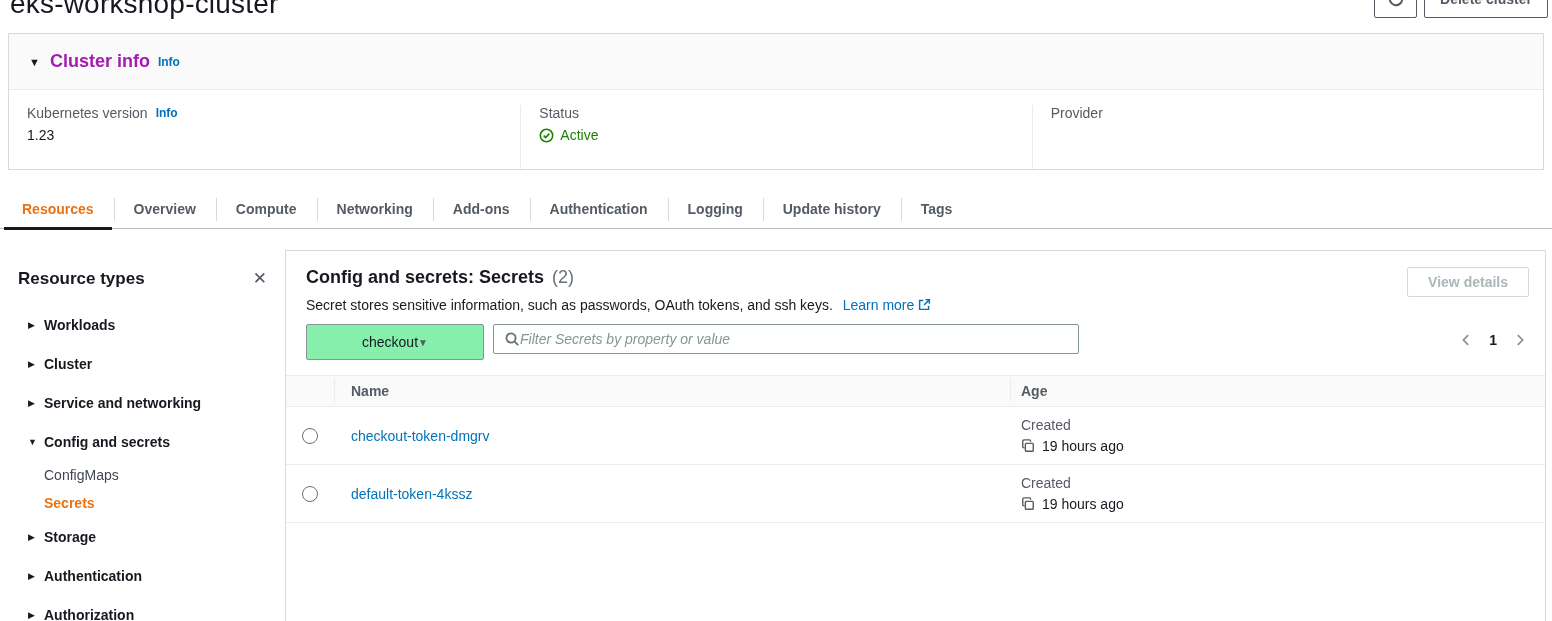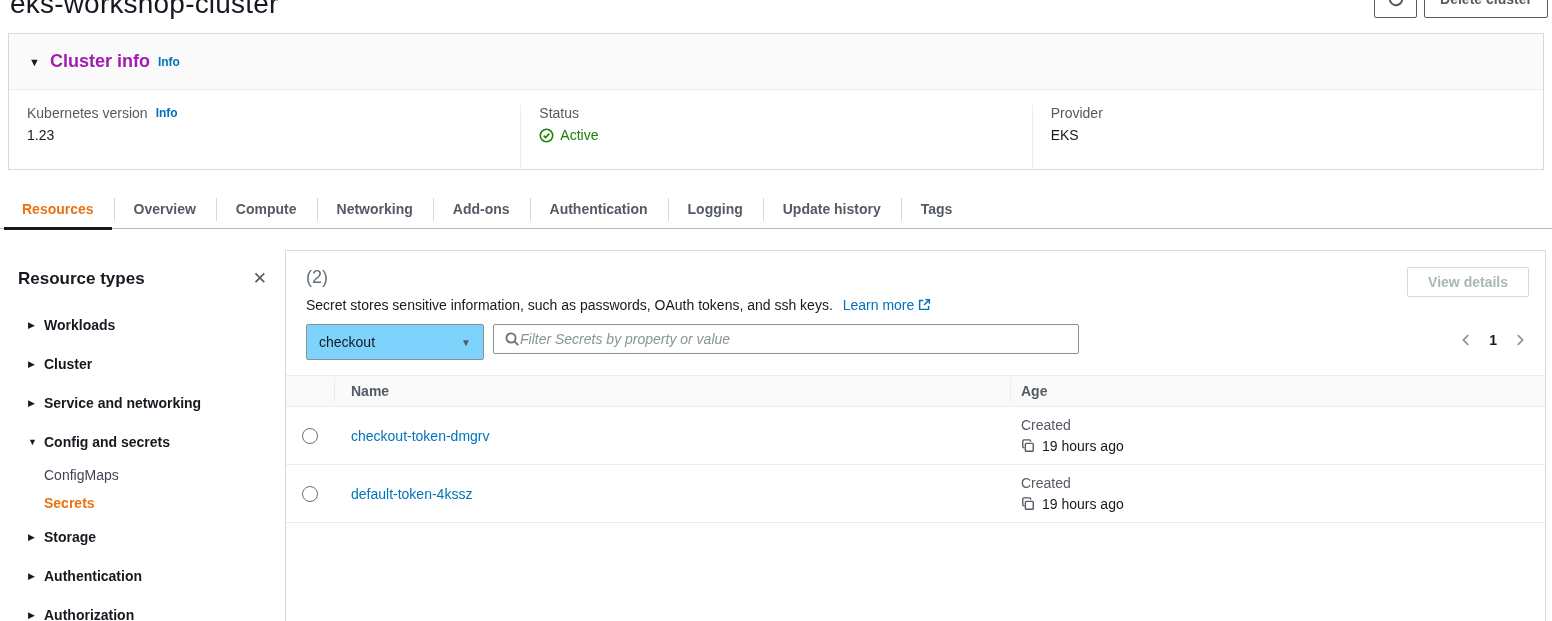--- a/index.html
+++ b/index.html
@@ -52,22 +52,22 @@
   .card-head { position:relative; padding:16px 16px 0 20px; }
   .card-title-row { display:flex; align-items:baseline; gap:8px; }
   .card-title { font-size:18px; font-weight:700; color:#16191f; }
   .card-count { font-size:18px; color:#687078; font-weight:400; }
   .view-details { position:absolute; top:16px; right:16px; height:30px; padding:0 20px; background:#fff; border:1px solid #d5dbdb;
     border-radius:2px; font-size:14px; font-weight:700; color:#aab7b8; }
   .card-desc { margin-top:9px; font-size:14px; color:#16191f; }
   .learn-more { color:#0073bb; text-decoration:none; margin-left:6px; cursor:pointer; }
   .ext-icon { display:inline-block; vertical-align:-1px; margin-left:4px; }
   .filter-row { margin-top:11px; display:flex; gap:9px; }
-  .dropdown { width:178px; height:30px; border:1px solid #879596; border-radius:2px; background:#7dd3fc; display:flex;
-    align-items:center; justify-content:space-between; padding:17px 12px; font-size:14px; color:#16191f; cursor:pointer; }
+  .dropdown { width:178px; height:30px; border:1px solid #879596; border-radius:2px; background:#86efac; display:flex;
+    align-items:center; justify-content:center; padding:17px 12px; font-size:14px; color:#16191f; cursor:pointer; }
   .dd-caret { font-size:10px; color:#545b64; }
   .searchbox { width:586px; height:30px; border:1px solid #879596; border-radius:2px; background:#fff; display:flex;
     align-items:center; padding:0 10px; gap:0; }
   .searchbox input { border:none; outline:none; flex:1; font-size:14px; font-style:italic; color:#16191f;
     font-family:"Liberation Sans","DejaVu Sans",sans-serif; background:transparent; }
   .searchbox input::placeholder { color:#879596; font-style:italic; }
   .pagination { position:absolute; right:18px; top:81px; display:flex; align-items:center; gap:16px; }
   .pg-btn { color:#879596; cursor:pointer; display:flex; align-items:center; }
   .pg-num { font-size:14px; font-weight:700; color:#16191f; }
 
@@ -125,21 +125,20 @@
             <svg width="15" height="15" viewBox="0 0 16 16" fill="none" stroke="#1d8102" stroke-width="1.7">
               <circle cx="8" cy="8" r="6.6"></circle>
                 <path d="M5 8.2l2.1 2.1L11 6"></path>
             </svg>
           </span>
           <span>Active</span>
         </div>
       </div>
       <div class="info-col">
         <div class="field-label">Provider</div>
-        <div class="field-value">EKS</div>
       </div>
     </div>
   </section>
 
   <nav class="tabs">
     <div class="tab active">Resources</div>
     <div class="tab">Overview</div>
     <div class="tab">Compute</div>
     <div class="tab">Networking</div>
     <div class="tab">Add-ons</div>
@@ -184,20 +183,21 @@
       <div class="tree-group">
         <span class="tree-arrow">▶</span>
         <span class="tree-label">Authorization</span>
       </div>
     </div>
   </aside>
 
   <section class="main-card">
     <div class="card-head">
       <div class="card-title-row">
+        <span class="card-title">Config and secrets: Secrets</span>
         <span class="card-count">(2)</span>
       </div>
       <button class="view-details">View details</button>
       <div class="card-desc">
         <span>Secret stores sensitive information, such as passwords, OAuth tokens, and ssh keys.</span>
         <a class="learn-more"><span>Learn more</span><span class="ext-icon"><svg width="13" height="13" viewBox="0 0 16 16" fill="none" stroke="#0073bb" stroke-width="1.8">
                 <path d="M13 9.5V14H2V3h4.5"></path>
                 <path d="M9 2h5v5"></path>
                 <path d="M14 2L7.5 8.5"></path>
               </svg></span></a>

